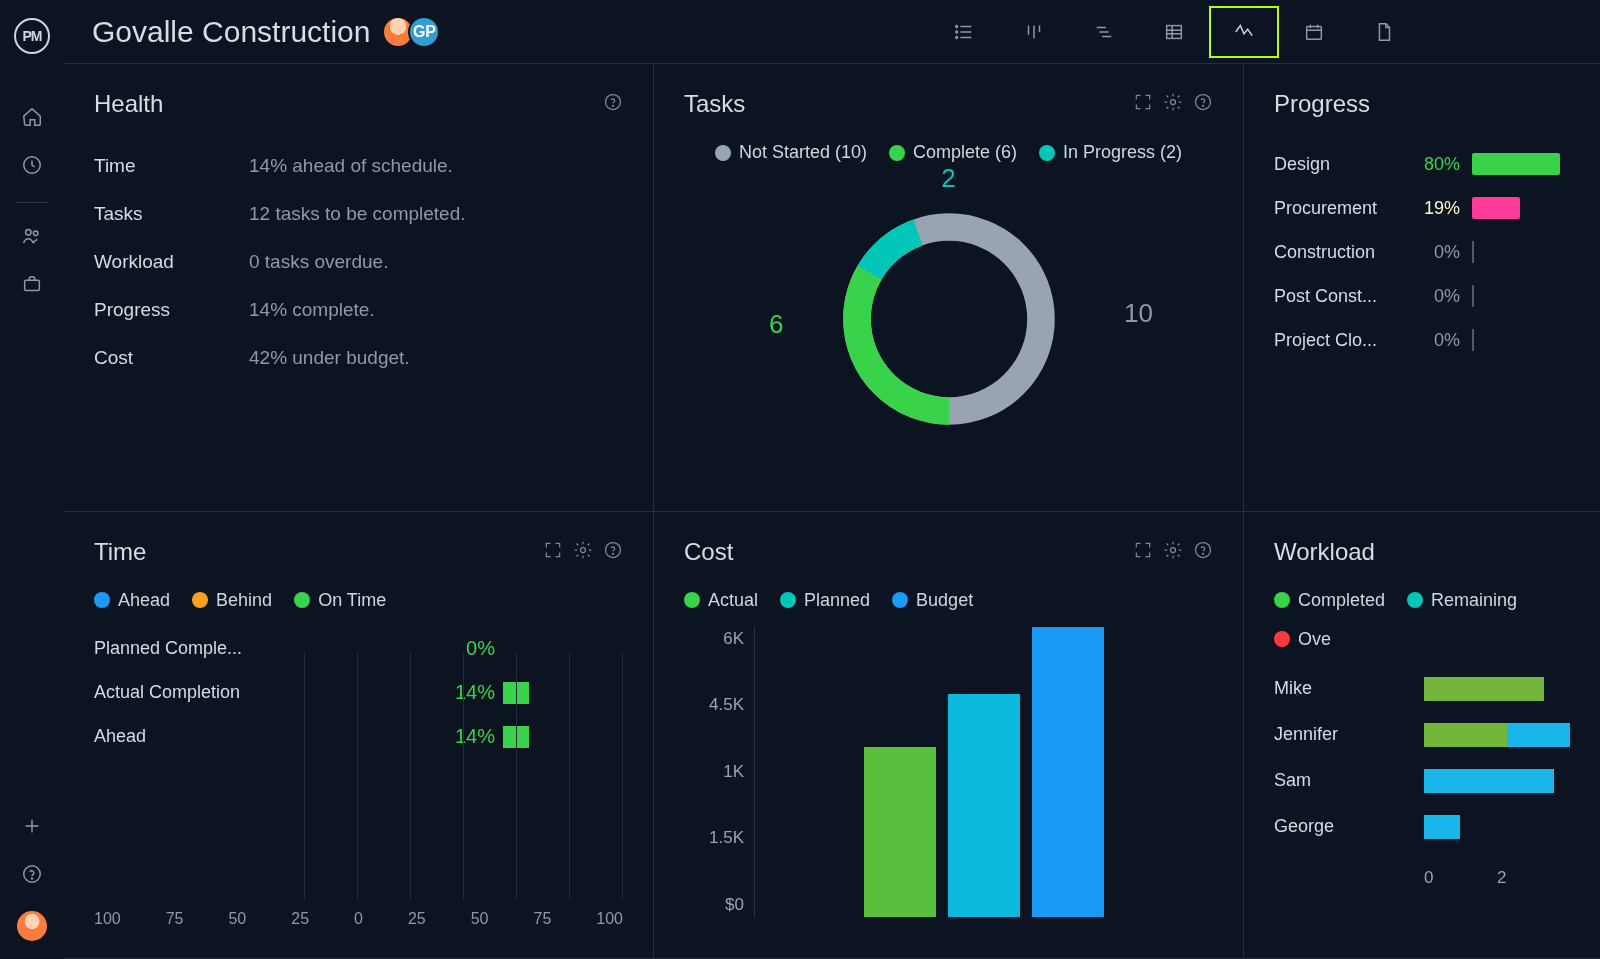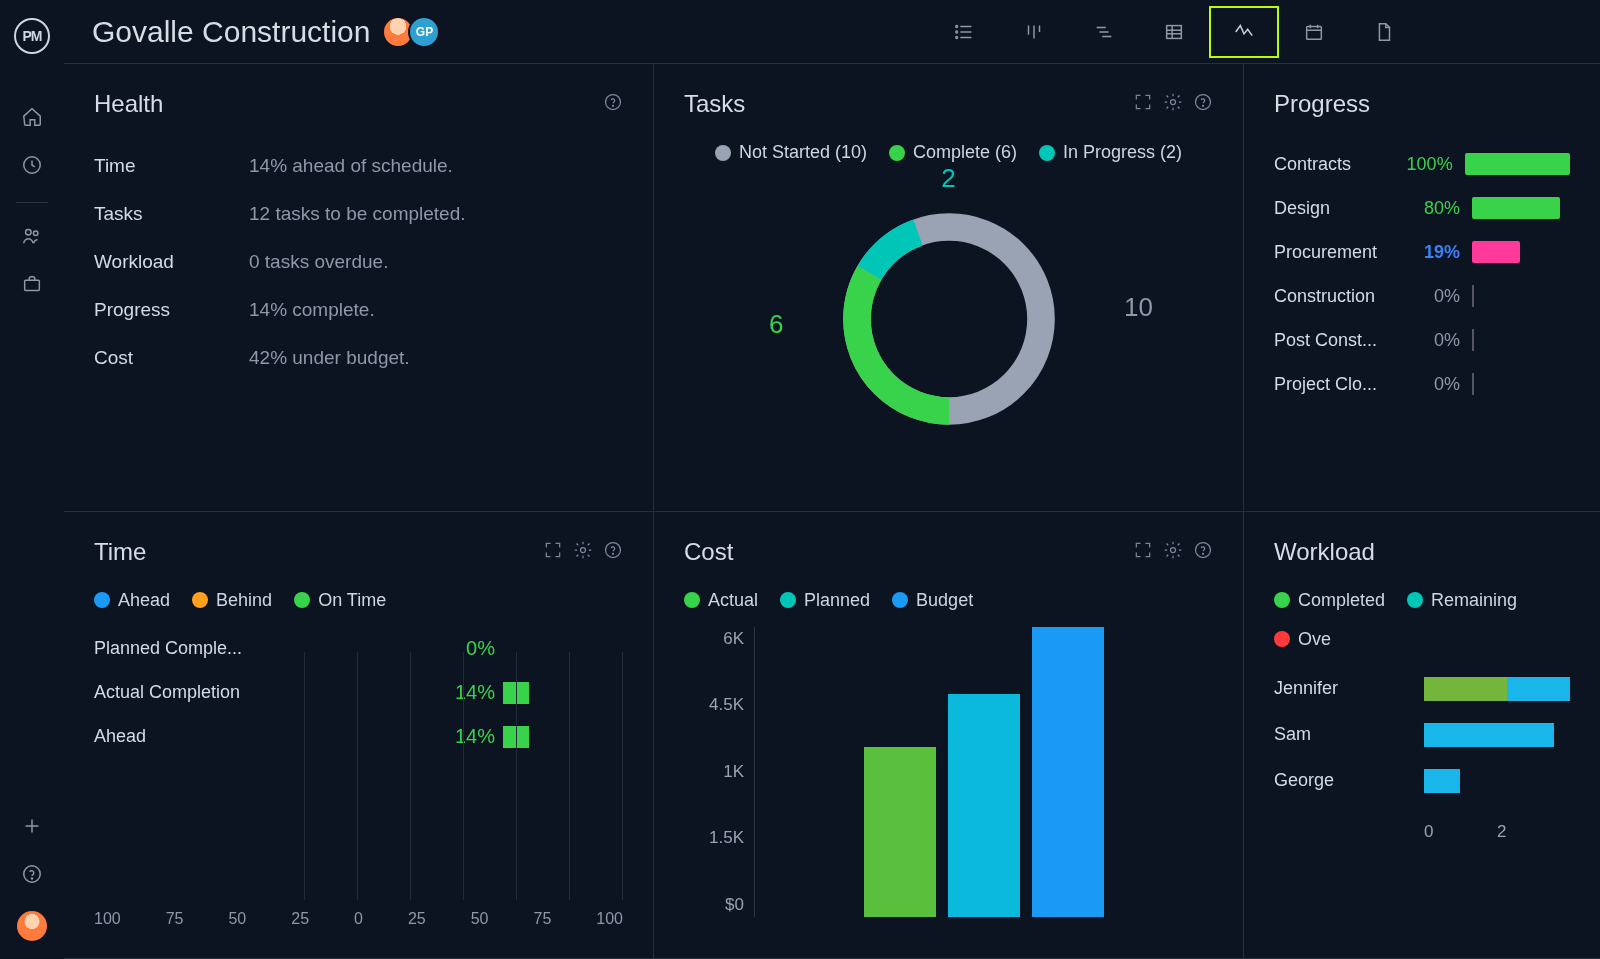--- a/index.html
+++ b/index.html
@@ -14,21 +14,21 @@
   .rail .spacer { flex:1; }
   .rail .avatar2 { width:30px; height:30px; border-radius:50%; background: radial-gradient(circle at 50% 35%, #ffd2b0 30%, transparent 31%), linear-gradient(#ff7b3d,#ff7b3d); margin-bottom:18px;}
 
   
   .main { flex:1; display:flex; flex-direction:column; }
 
   
   .topbar { height:64px; border-bottom:1px solid #262f40; display:flex; align-items:center; padding:0 16px 0 28px; }
   .proj-title { font-size:30px; font-weight:400; color:#d8dde5; }
   .avatars { display:flex; margin-left:18px; }
-  .av { width:32px; height:32px; border-radius:50%; border:2px solid #0c1422; margin-left:-6px; display:flex; align-items:center; justify-content:center; font-size:12px; font-weight:600; color:#fff;}
+  .av { width:32px; height:32px; border-radius:50%; border:2px solid #0c1422; margin-left:-6px; display:flex; align-items:center; justify-content:center; font-size:16px; font-weight:600; color:#fff;}
   .av.a1 { background: radial-gradient(circle at 50% 30%, #ffd2b0 34%, transparent 35%), #ff7b3d; }
   .av.a2 { background:#2f9fd1; }
   .viewnav { margin-left:auto; transform:translateX(-165px); display:flex; align-items:center; gap:0; }
   .viewbtn { width:70px; height:52px; display:flex; align-items:center; justify-content:center; }
   .viewbtn.active { border:2px solid #b7ff00; }
   .viewbtn svg { width:22px; height:22px; stroke:#8e98a8; fill:none; stroke-width:1.6;}
   .viewbtn.active svg { stroke:#c9d1dd; }
 
   
   .dash { flex:1; display:grid; grid-template-columns: 590px 590px 1fr; grid-template-rows: 1fr 1fr; }
@@ -79,21 +79,21 @@
   .costchart .bars { position:absolute; bottom:0; left:0; right:0; height:100%; display:flex; align-items:flex-end; justify-content:center; gap:12px; padding:0 60px;}
   .costchart .bars .bar { width:72px; }
 
   
   .wrow { display:flex; align-items:center; height:46px; font-size:18px;}
   .wrow .wlbl { width:150px; color:#d5dbe4;}
   .wrow .wbars { flex:1; display:flex; height:24px;}
   .waxis { display:flex; gap:0; font-size:17px; color:#9aa3b3; margin-top:18px; padding-left:150px;}
   .waxis span{ flex:1; text-align:left;}
 
-  .pct-green{color:#38d34a;} .pct-pink{color:#3b82f6;font-weight:bold;} .pct-gray{color:#8e98a8;}
+  .pct-green{color:#38d34a;} .pct-pink{color:#fef9c3;} .pct-gray{color:#8e98a8;}
 </style>
 </head>
 <body>
 
 <div class="rail">
   <div class="logo">PM</div>
   <div style="height:8px"></div>
   <div><svg viewBox="0 0 24 24">
         <path d="M3 11 12 3l9 8v9a1 1 0 0 1-1 1h-5v-6H10v6H5a1 1 0 0 1-1-1z"></path>
       </svg></div>
@@ -239,34 +239,29 @@
       <div class="donutwrap">
         <svg width="230" height="230" viewBox="0 0 100 100">
           <circle cx="50" cy="50" r="40" stroke="#9aa3b3" stroke-width="12" fill="none"></circle>
 
           <circle cx="50" cy="50" r="40" stroke="#38d34a" stroke-width="12" fill="none" stroke-dasharray="83.8 251.3" stroke-dashoffset="0" transform="rotate(90 50 50)"></circle>
 
           <circle cx="50" cy="50" r="40" stroke="#00c6b8" stroke-width="12" fill="none" stroke-dasharray="27.9 251.3" stroke-dashoffset="-83.8" transform="rotate(90 50 50)"></circle>
         </svg>
         <div class="dlabel c1" style="top:-16px; left:50%; transform:translateX(-50%);">2</div>
         <div class="dlabel" style="left:85px; top:130px; color:#38d34a;">6</div>
-        <div class="dlabel" style="right:60px; top:113px;text-align:right;">10</div>
+        <div class="dlabel" style="right:60px; top:119px;text-align:right;">10</div>
       </div>
     </div>
 
     <div class="widget">
       <div class="whead">
         <div class="wtitle">Progress</div>
       </div>
       <div id="progress-rows">
-          <div class="prow">
-            <div class="plbl">Contracts</div>
-            <div class="ppct pct-green">100%</div>
-            <div class="pbar" style="width:110px;background:#38d34a"></div>
-          </div>
           <div class="prow">
             <div class="plbl">Design</div>
             <div class="ppct pct-green">80%</div>
             <div class="pbar" style="width:88px;background:#38d34a"></div>
           </div>
           <div class="prow">
             <div class="plbl">Procurement</div>
             <div class="ppct pct-pink">19%</div>
             <div class="pbar" style="width:48px;background:#ff3a9a"></div>
           </div>
@@ -399,20 +394,26 @@
       <div class="whead">
         <div class="wtitle">Workload</div>
       </div>
       <div class="legend" id="workload-legend">
           <span><span class="dot" style="background:#38d34a"></span>Completed</span>
           <span><span class="dot" style="background:#00c6b8"></span>Remaining</span>
           <span><span class="dot" style="background:#ff3a3a"></span>Ove</span>
         </div>
       <div id="workload-rows" style="position:relative; z-index:1;">
           <div class="wrow">
+            <div class="wlbl">Mike</div>
+            <div class="wbars">
+              <div style="width:119.6px;background:#74b53b"></div>
+            </div>
+          </div>
+          <div class="wrow">
             <div class="wlbl">Jennifer</div>
             <div class="wbars">
               <div style="width:83.2px;background:#74b53b"></div>
               <div style="width:62.4px;background:#19b6e9"></div>
             </div>
           </div>
           <div class="wrow">
             <div class="wlbl">Sam</div>
             <div class="wbars">
               <div style="width:130px;background:#19b6e9"></div>

